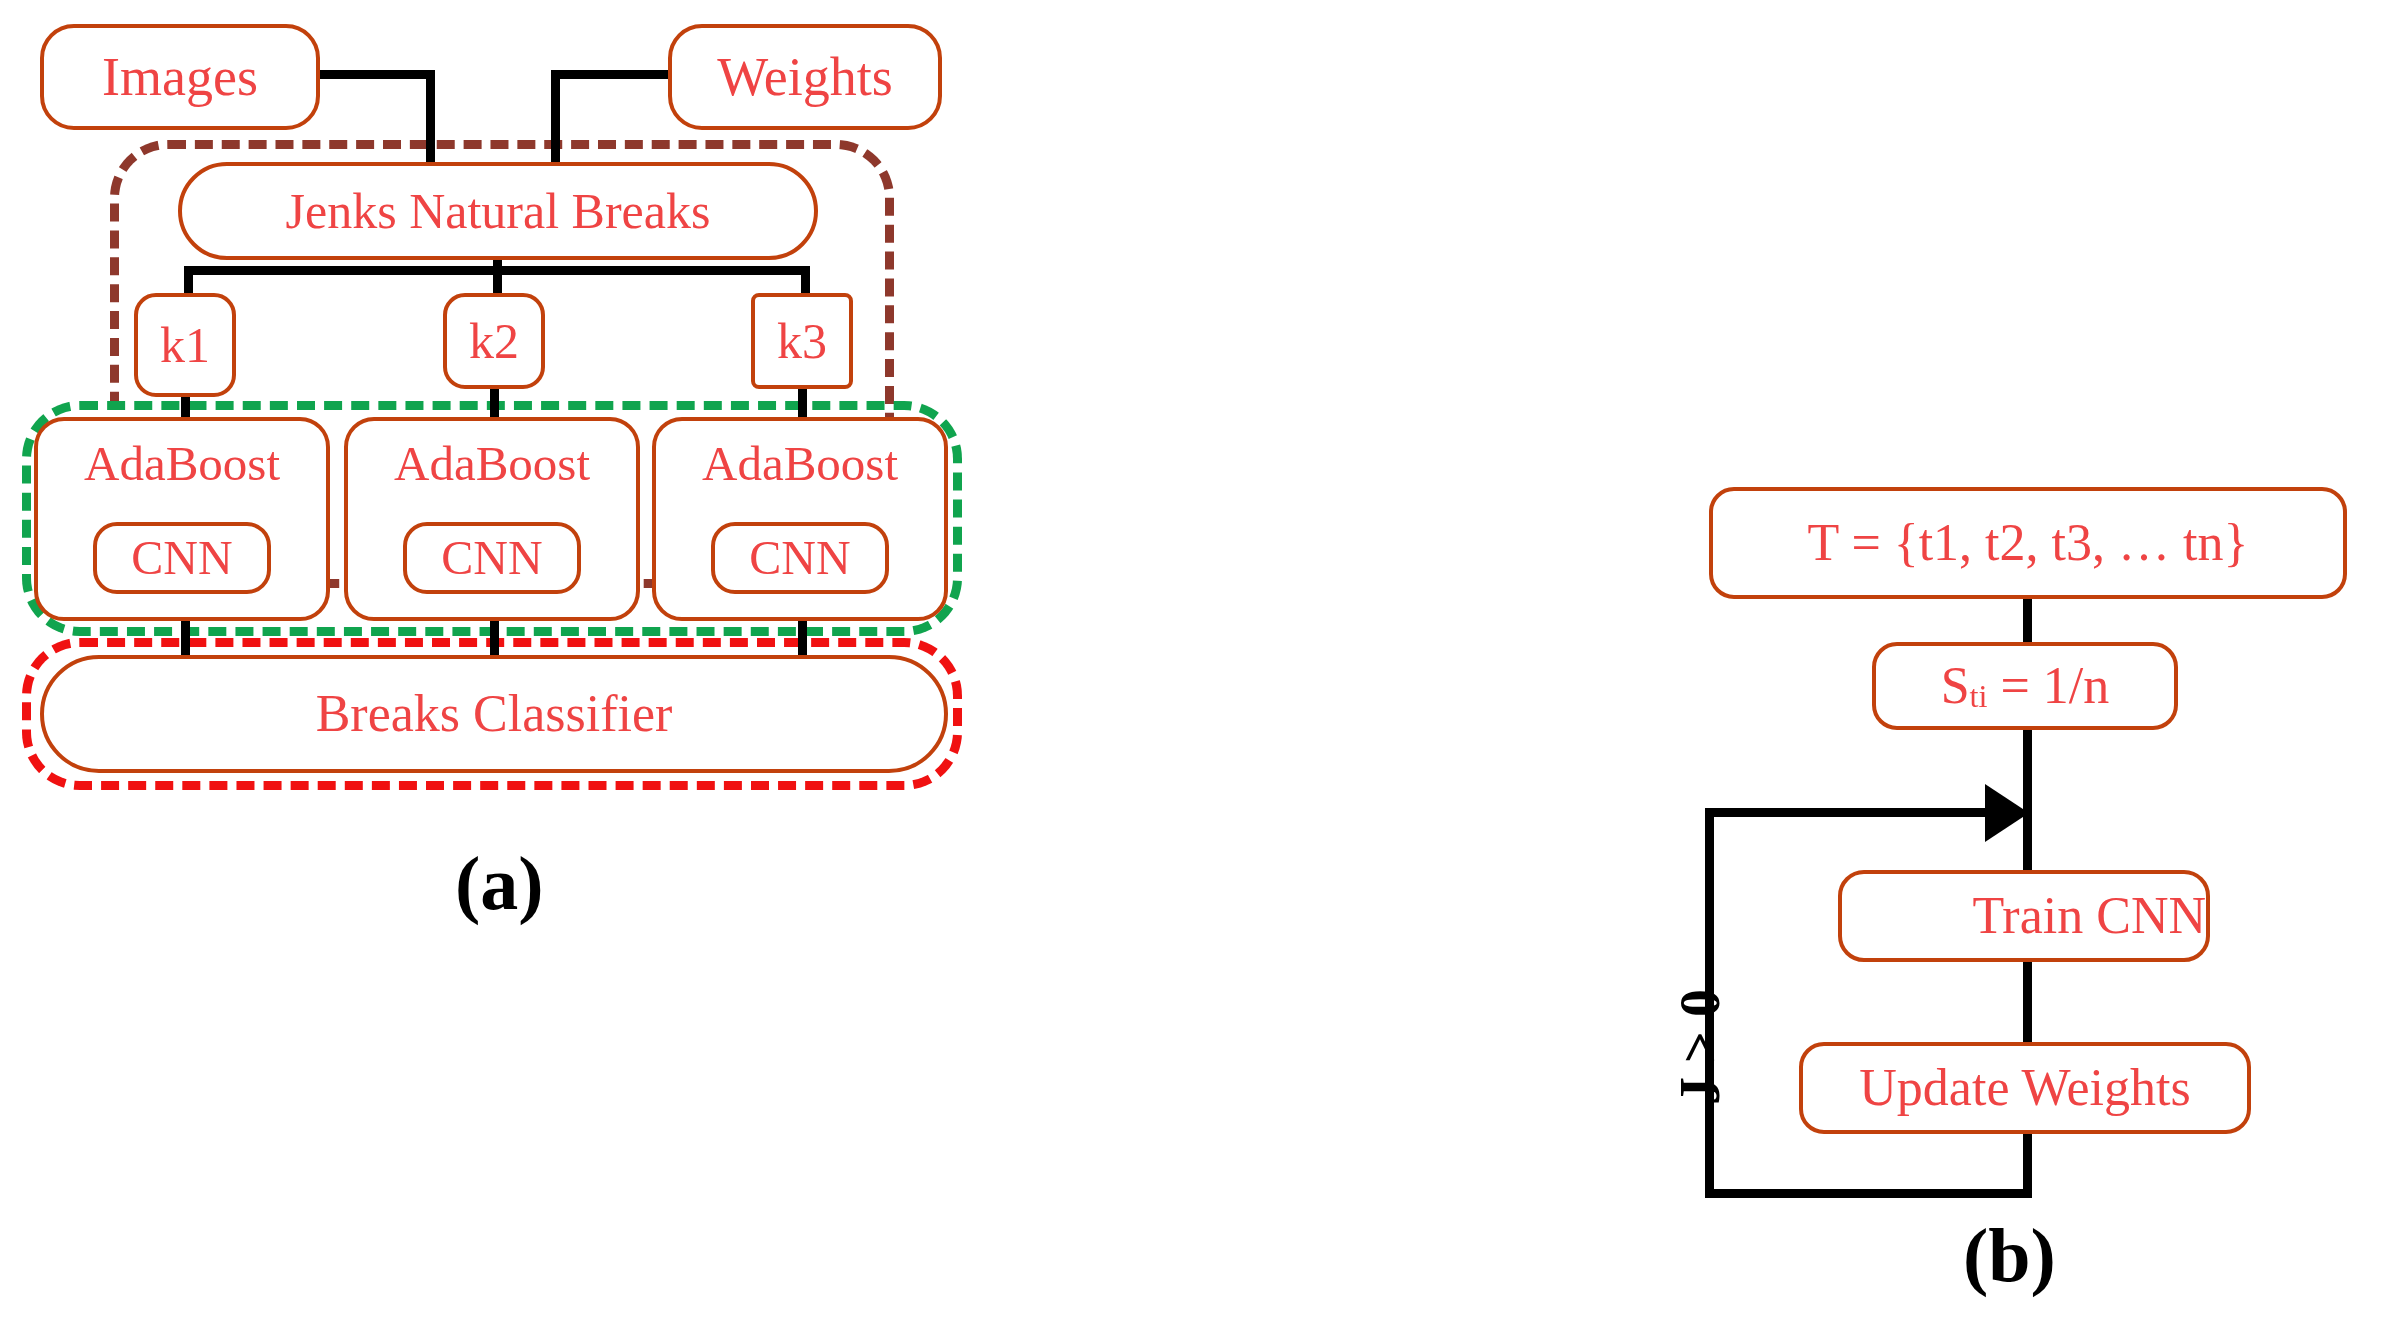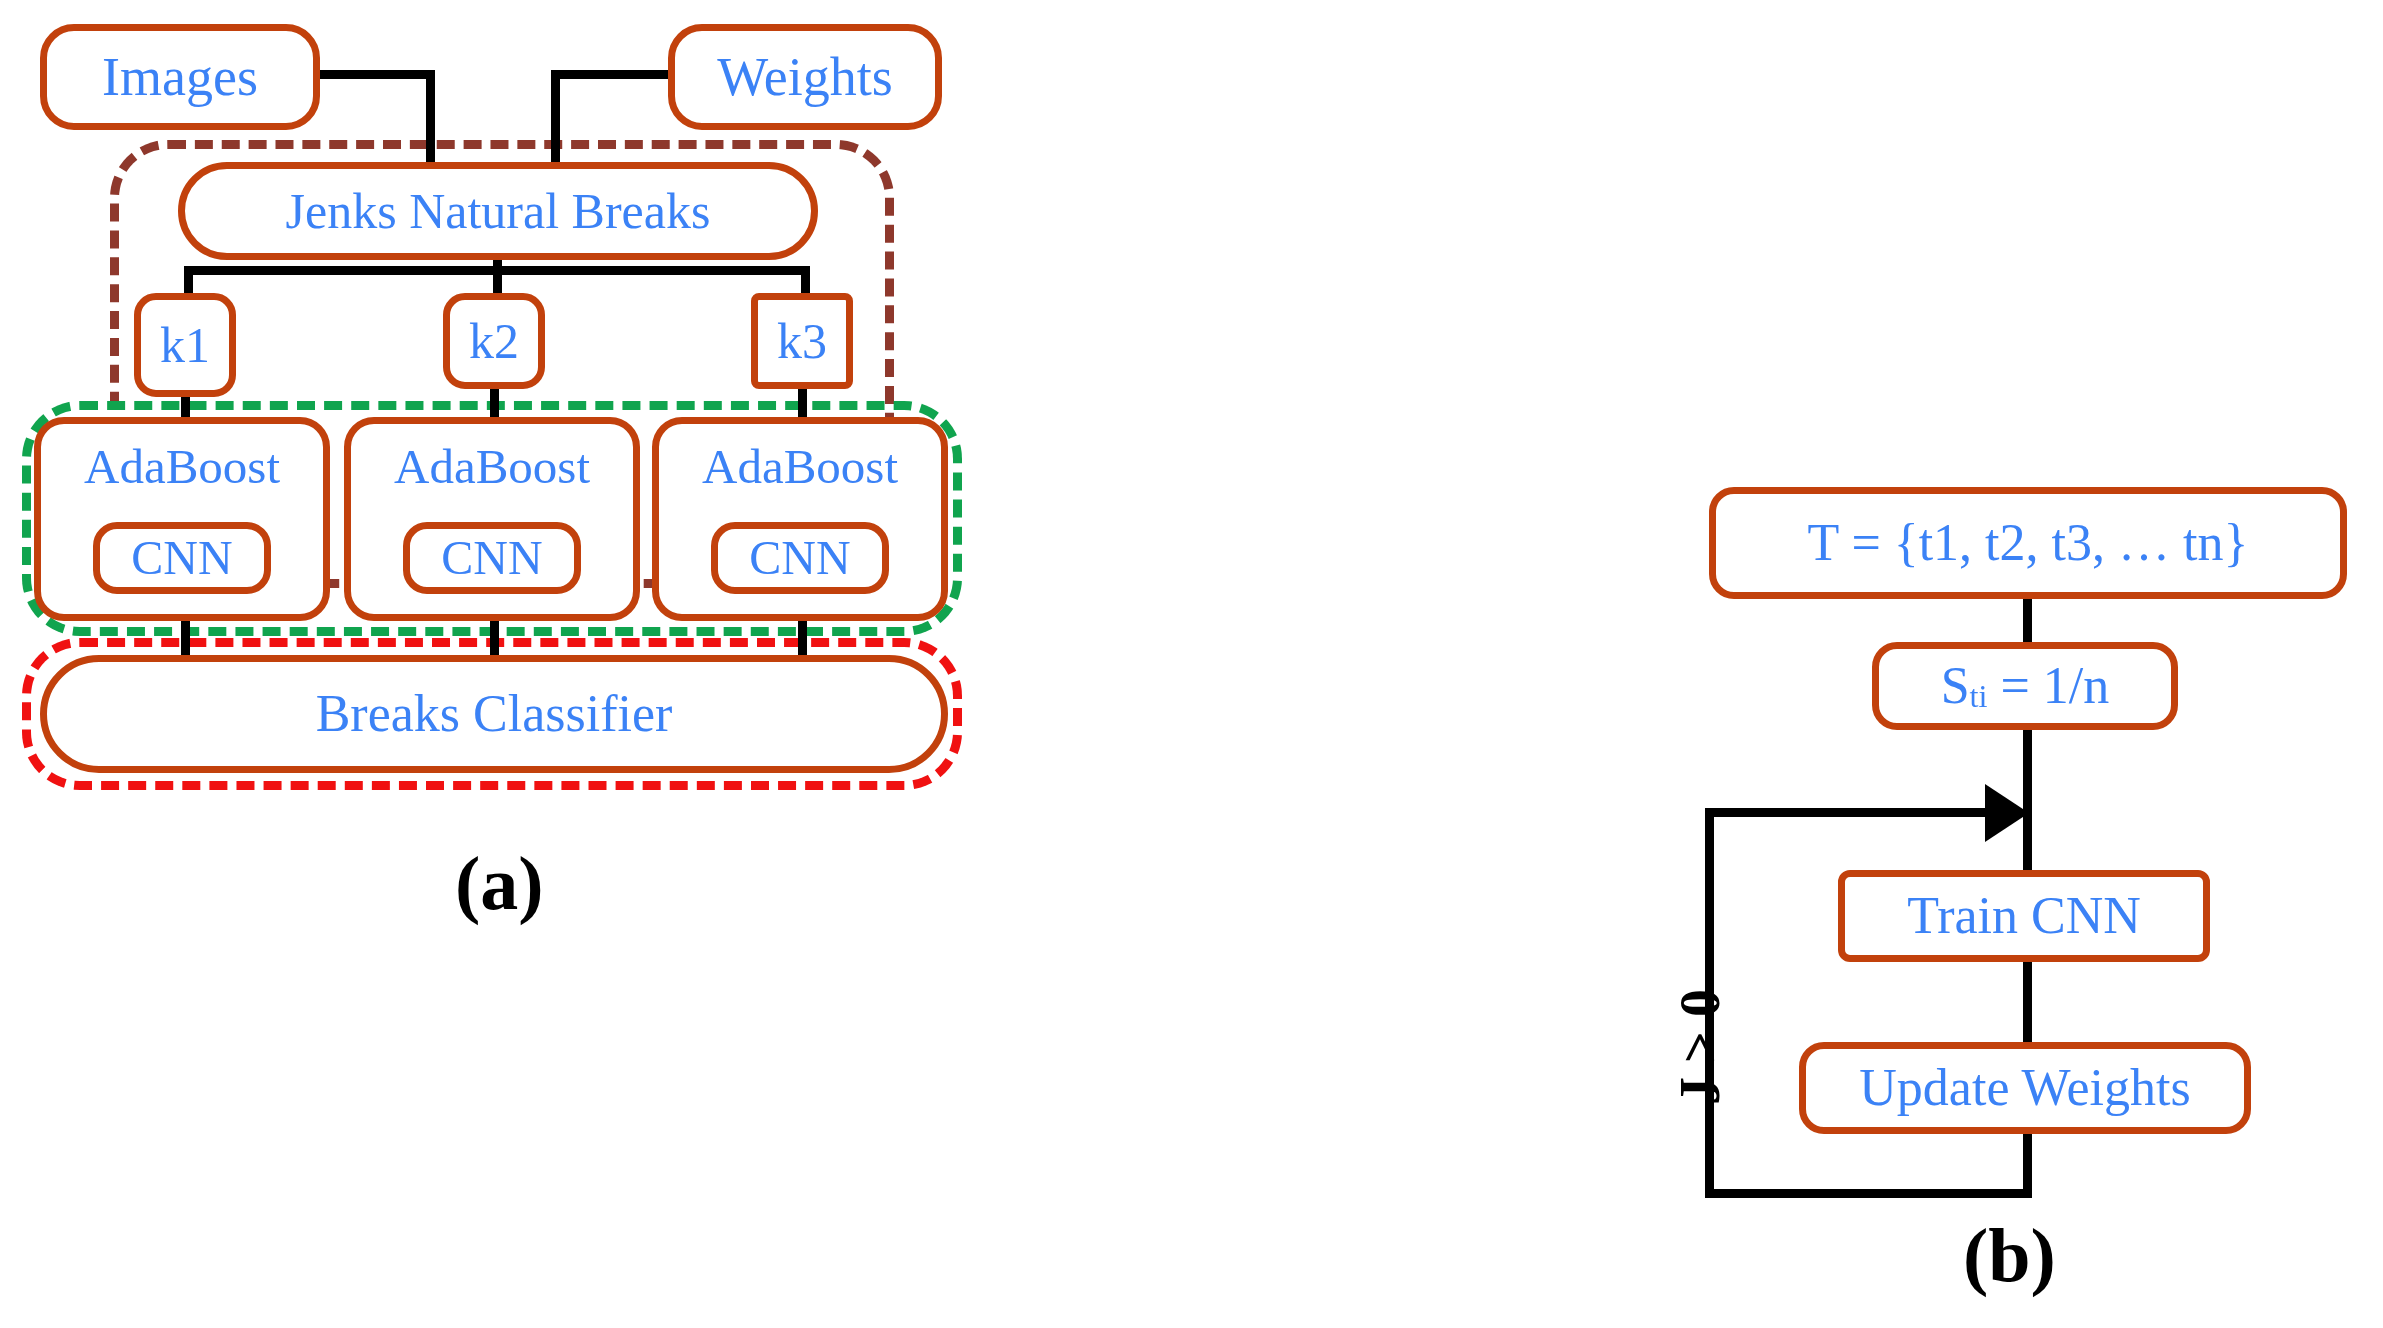--- a/index.html
+++ b/index.html
@@ -18,26 +18,26 @@
     position: relative;
     width: 2383px;
     height: 1328px;
     background: #ffffff;
   }
 
   
   .node {
     position: absolute;
     box-sizing: border-box;
-    border: 7px solid #c2410c;
+    border: 4px solid #c2410c;
     background: #ffffff;
     display: flex;
     align-items: center;
     justify-content: center;
-    color: #3b82f6;
+    color: #ef4444;
     z-index: 5;
   }
   .node .label {
     white-space: nowrap;
     line-height: 1;
   }
 
   
   .group {
     position: absolute;
@@ -195,21 +195,21 @@
   <div class="line line-h" style="left:1705px; top:1189px; width:327px;"></div>
   <div class="line line-v" style="left:2023px; top:1128px; height:66px;"></div>
   <div class="line line-h" style="left:1705px; top:808px; width:290px;"></div>
   <div class="arrowhead" style="left:1985px; top:784px;
               border-top:29px solid transparent;
               border-bottom:29px solid transparent;
               border-left:44px solid #000000;"></div>
 
   <div class="vlabel" style="left:1668px; top:1105px;">J &gt; 0</div>
 
-  <div class="node" style="left:1838px; top:870px; width:372px; height:92px; border-radius:12px;">
+  <div class="node" style="left:1838px; top:870px; width:372px; height:92px; border-radius:26px;justify-content:flex-end;">
     <span class="label" style="font-size:52px;">Train CNN</span>
   </div>
 
   <div class="line line-v" style="left:2023px; top:958px; height:90px;"></div>
 
   <div class="node" style="left:1799px; top:1042px; width:452px; height:92px; border-radius:25px;">
     <span class="label" style="font-size:52px;">Update Weights</span>
   </div>
 
   <div class="caption" style="left:1963px; top:1212px;">(b)</div>

